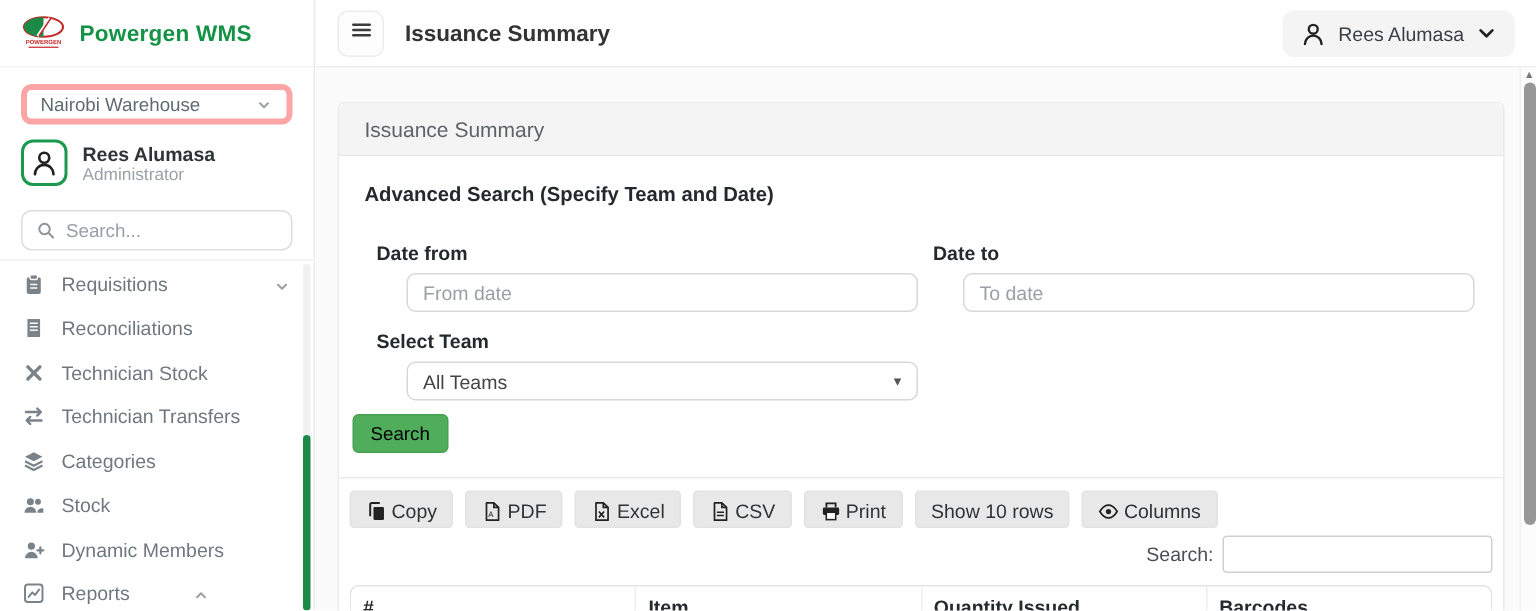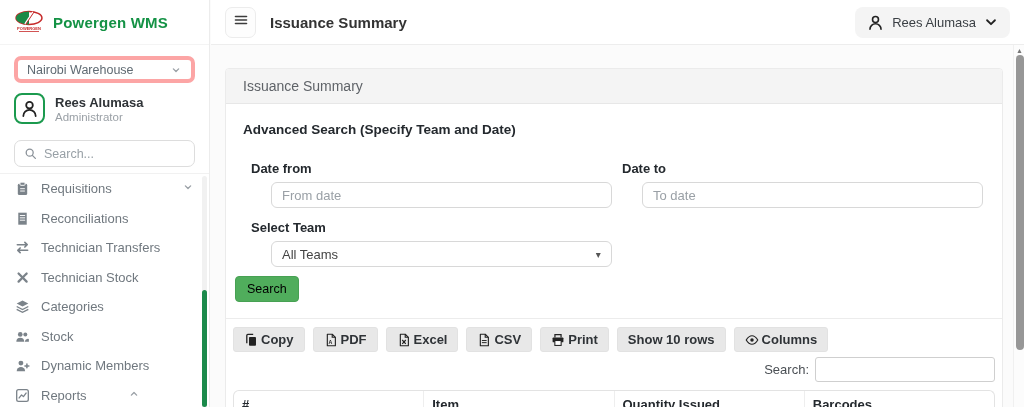--- a/index.html
+++ b/index.html
@@ -31,21 +31,21 @@
 
   .side-search { margin:16px 14px 0; height:27px; border:1px solid #ddd; border-radius:7px;
     display:flex; align-items:center; gap:7px; padding:0 9px; background:#fff; }
   .side-search .icon { width:13px; height:13px; color:#8b9299; flex:0 0 auto; }
   .side-search .icon svg { width:13px; height:13px; display:block; }
   .side-search input { border:0; outline:none; width:100%; font-size:12.5px;
     font-family:"Liberation Sans", sans-serif; color:#444; background:transparent; }
   .side-search input::placeholder { color:#98a0a6; }
 
   .menu { margin-top:6px; border-top:1px solid #f1f1f1; }
-  .menu-item { display:flex; align-items:flex-start; gap:11px; padding:7px 15px; height:29.5px;
+  .menu-item { display:flex; align-items:flex-end; gap:11px; padding:7px 15px; height:29.5px;
     font-size:13px; color:#70787f; cursor:pointer; }
   .mi-icon { width:15px; height:15px; color:#7b838a; flex:0 0 auto; }
   .mi-icon svg { width:15px; height:15px; display:block; }
   .mi-chev { width:12px; height:12px; color:#9aa0a6; margin-left:auto; }
   .mi-chev svg { width:12px; height:12px; display:block; }
   [data-name="sidebar-item-reports"] .mi-chev { margin-left:30px; }
 
   .side-scroll-track { position:absolute; right:2px; top:176px; bottom:0; width:5px;
     background:#f1f1f1; border-radius:3px; }
   .side-scroll-thumb { position:absolute; bottom:0; left:0; width:5px; height:117px;
@@ -83,24 +83,24 @@
     background:#fff; outline:none;margin-left:20px; }
   .text-input::placeholder { color:#9aa0a6; }
   .select-box { display:flex; align-items:center; cursor:pointer; }
   .select-box .chev { margin-left:auto; color:#555; font-size:10px; }
   .btn-search { margin:9px 0 0 -8px; background:#50ad5c; color:#000000; border:1px solid #47a153;
     border-radius:4px; font-size:12.5px; padding:5px 11px; cursor:pointer;
     font-family:"Liberation Sans", sans-serif; }
 
   .table-section { border-top:1px solid #ececec; padding:8px 7px 0; }
   .toolbar { display:flex; align-items:center; }
-  .tb-btn { display:inline-flex; align-items:center; gap:1px; background:#e8e8e8;
+  .tb-btn { display:inline-flex; align-items:flex-end; gap:1px; background:#e8e8e8;
     border:1px solid #e2e2e2; border-radius:3px; color:#2f3337; font-size:13px;
     padding:3px 10px; height:25px; margin-right:8px; cursor:pointer;
-    font-family:"Liberation Sans", sans-serif;font-weight:bold; }
+    font-family:"Liberation Sans", sans-serif; }
   .tb-btn .icon { width:14px; height:14px; color:#222; margin-right:2px; }
   .tb-btn .icon svg { width:14px; height:14px; display:block; }
 
   .table-search { display:flex; align-items:center; justify-content:flex-end; margin-top:5px; }
   .table-search label { font-size:13px; color:#4a4f54; margin-right:6px; }
   .table-search input { width:180px; height:25px; border:1px solid #cfcfcf; border-radius:3px;
     padding:0 8px; font-size:13px; font-family:"Liberation Sans", sans-serif; outline:none; }
 
   .data-table { margin-top:8px; border:1px solid #e3e3e3; border-bottom:0;
     border-radius:6px 6px 0 0; display:flex; }
@@ -191,41 +191,41 @@
               <rect x="3.5" y="1.8" width="9" height="12.8" fill="currentColor"></rect>
               <g stroke="#fff" stroke-width="1">
                 <line x1="5.2" y1="4.8" x2="10.8" y2="4.8"></line>
                 <line x1="5.2" y1="7.3" x2="10.8" y2="7.3"></line>
                 <line x1="5.2" y1="9.8" x2="10.8" y2="9.8"></line>
               </g>
             </svg>
           </span>
           <span data-name="sidebar-item-label">Reconciliations</span>
         </div>
+        <div class="menu-item" data-name="sidebar-item-technician-stock">
+          <span class="mi-icon" data-name="tools-icon">
+            <svg viewBox="0 0 16 16">
+              <g stroke="currentColor" stroke-width="2.4" stroke-linecap="round">
+                <line x1="3.8" y1="3.8" x2="12.4" y2="12.4"></line>
+                <line x1="12.4" y1="3.8" x2="3.8" y2="12.4"></line>
+              </g>
+            </svg>
+          </span>
+          <span data-name="sidebar-item-label">Technician Stock</span>
+        </div>
         <div class="menu-item" data-name="sidebar-item-technician-transfers">
           <span class="mi-icon" data-name="transfer-icon">
             <svg viewBox="0 0 16 16">
               <g stroke="currentColor" stroke-width="1.7" fill="none" stroke-linecap="round" stroke-linejoin="round">
                 <path d="M2.5 5 h10.5 M10.5 2.5 L13 5 l-2.5 2.5"></path>
                 <path d="M13.5 11 H3 M5.5 8.5 L3 11 l2.5 2.5"></path>
               </g>
             </svg>
           </span>
           <span data-name="sidebar-item-label">Technician Transfers</span>
-        </div>
-        <div class="menu-item" data-name="sidebar-item-technician-stock">
-          <span class="mi-icon" data-name="tools-icon">
-            <svg viewBox="0 0 16 16">
-              <g stroke="currentColor" stroke-width="2.4" stroke-linecap="round">
-                <line x1="3.8" y1="3.8" x2="12.4" y2="12.4"></line>
-                <line x1="12.4" y1="3.8" x2="3.8" y2="12.4"></line>
-              </g>
-            </svg>
-          </span>
-          <span data-name="sidebar-item-label">Technician Stock</span>
         </div>
         <div class="menu-item" data-name="sidebar-item-categories">
           <span class="mi-icon" data-name="layers-icon">
             <svg viewBox="0 0 16 16">
               <path d="M8 1.6 L14.2 4.8 8 8 1.8 4.8 Z" fill="currentColor"></path>
               <path d="M1.8 8 L8 11.2 14.2 8" fill="none" stroke="currentColor" stroke-width="1.5"></path>
               <path d="M1.8 11 L8 14.2 14.2 11" fill="none" stroke="currentColor" stroke-width="1.5"></path>
             </svg>
           </span>
           <span data-name="sidebar-item-label">Categories</span>

